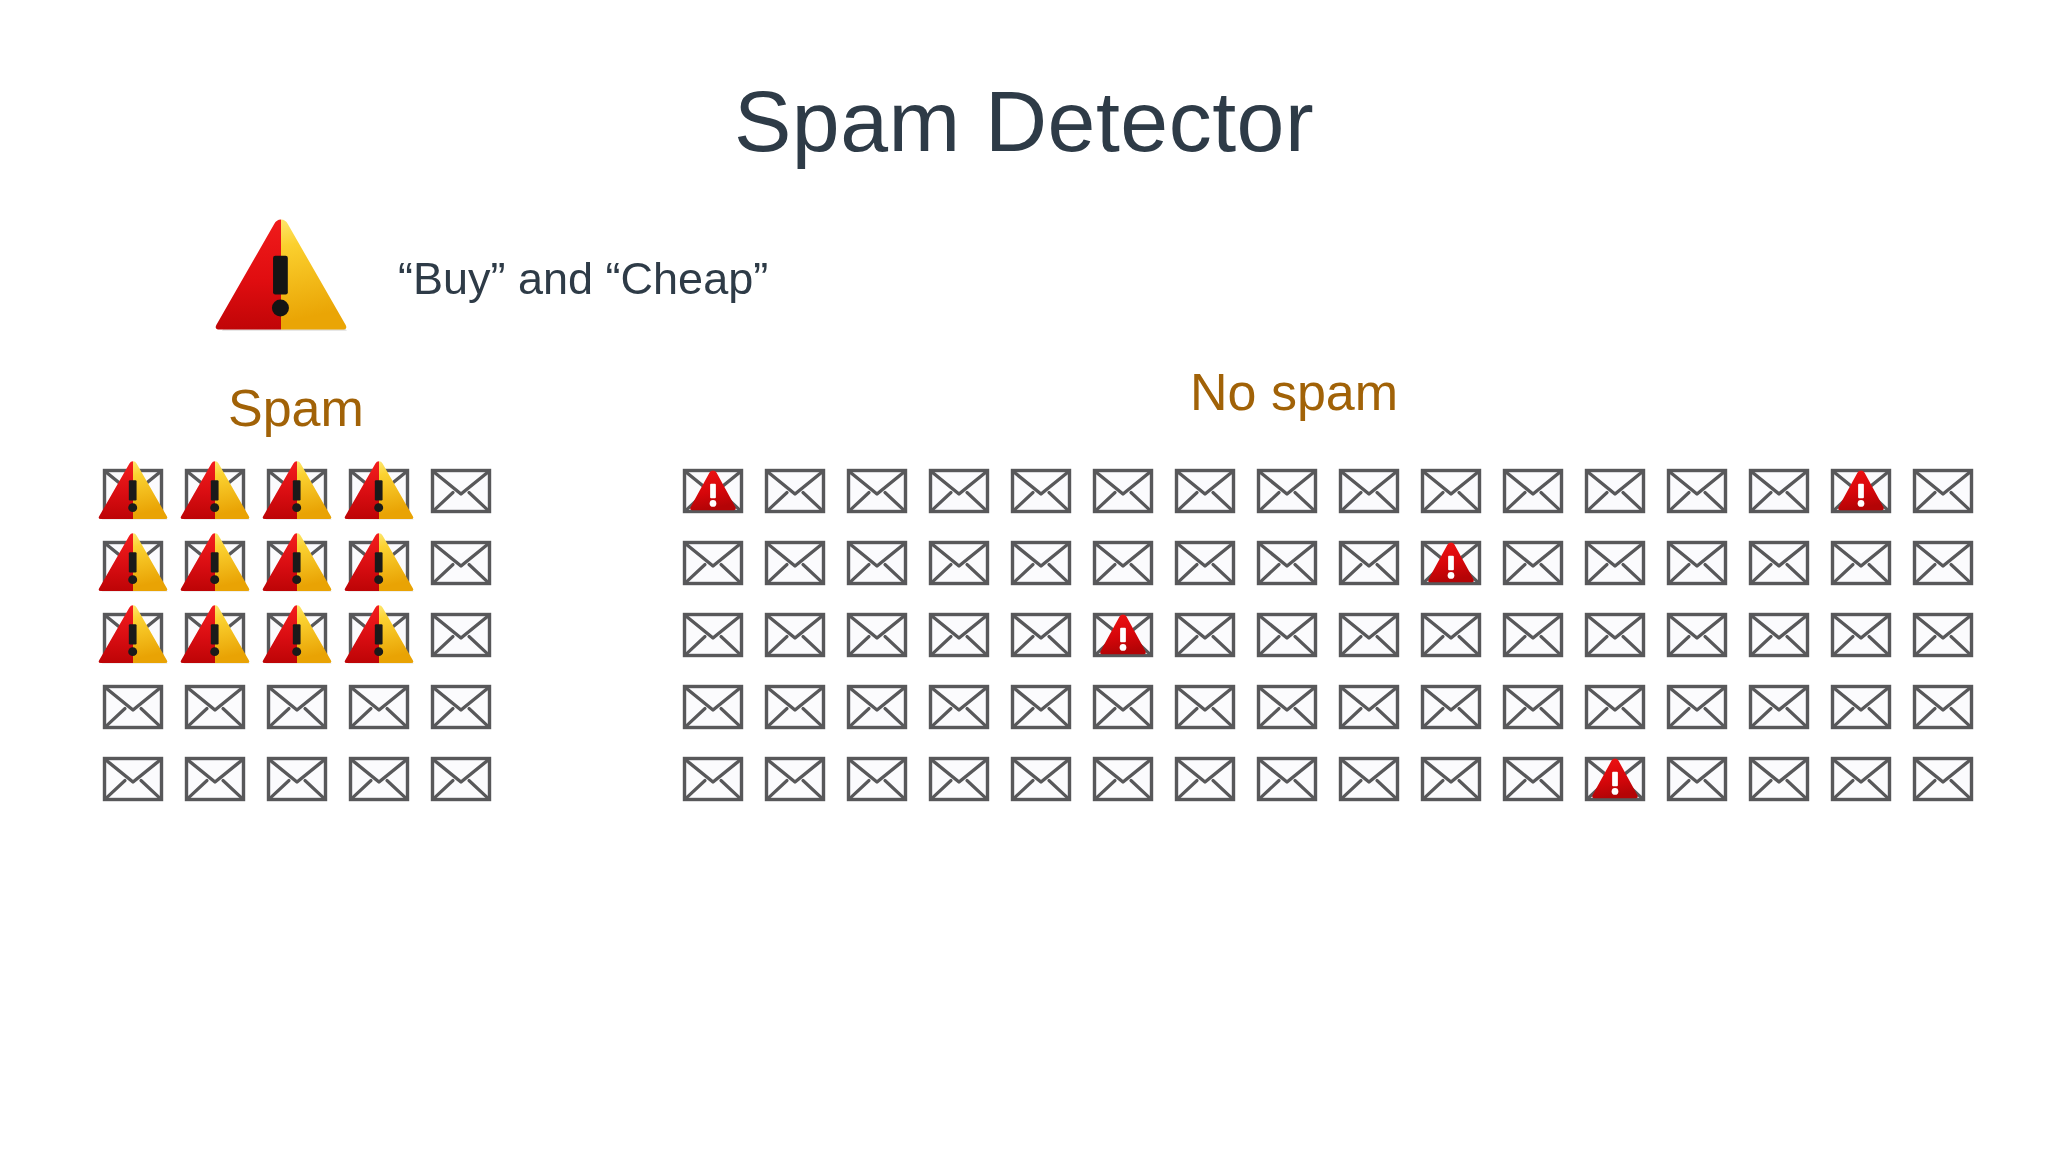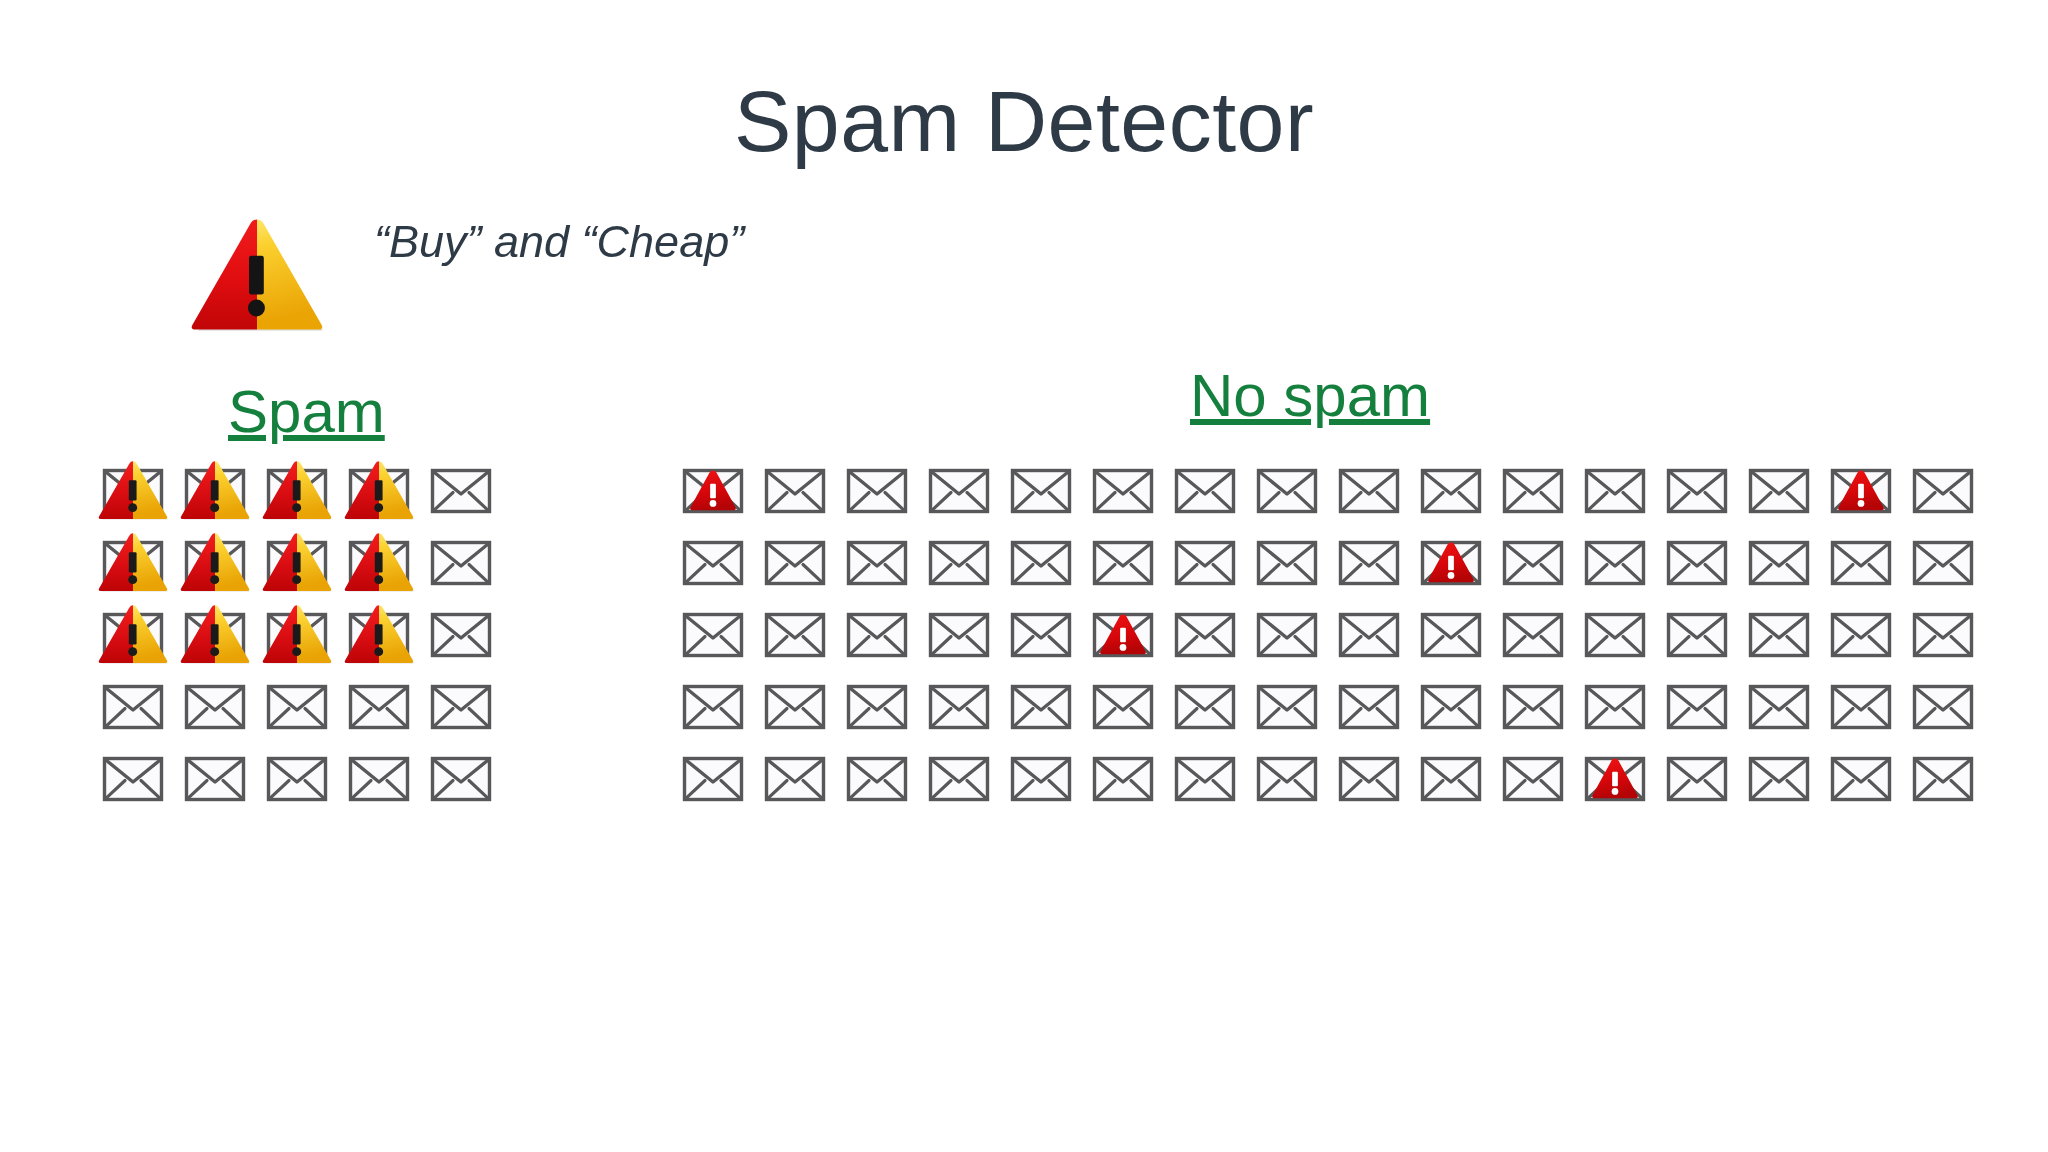--- a/index.html
+++ b/index.html
@@ -28,49 +28,47 @@
     font-weight: 400;
     line-height: 1;
     color: #2e3b47;
     letter-spacing: 0.5px;
   }
 
   
   .legend {
     position: absolute;
     top: 215px;
-    left: 188px;
+    left: 212px;
     display: flex;
-    align-items: flex-start;
-    font-style: italic;
+    align-items: center;
   }
   .legend-icon {
     width: 138px;
     height: 118px;
     flex: none;
     display: block;
   }
   .legend-label {
     margin-left: 48px;
     font-size: 45px;
     color: #2e3b47;
     white-space: nowrap;
     line-height: 1;
     position: relative;
     top: 4px;
   }
 
   
   .col-header {
     position: absolute;
-    font-size: 60px;
-    color: #15803d;
+    font-size: 52px;
+    color: #a16207;
     line-height: 1;
     white-space: nowrap;
-    text-decoration: underline;
   }
   .col-header.spam-header   { top: 382px; left: 228px; }
   .col-header.nospam-header { top: 366px; left: 1190px; }
 
   
   .grid {
     position: absolute;
     display: grid;
   }
   .grid.spam-grid {

